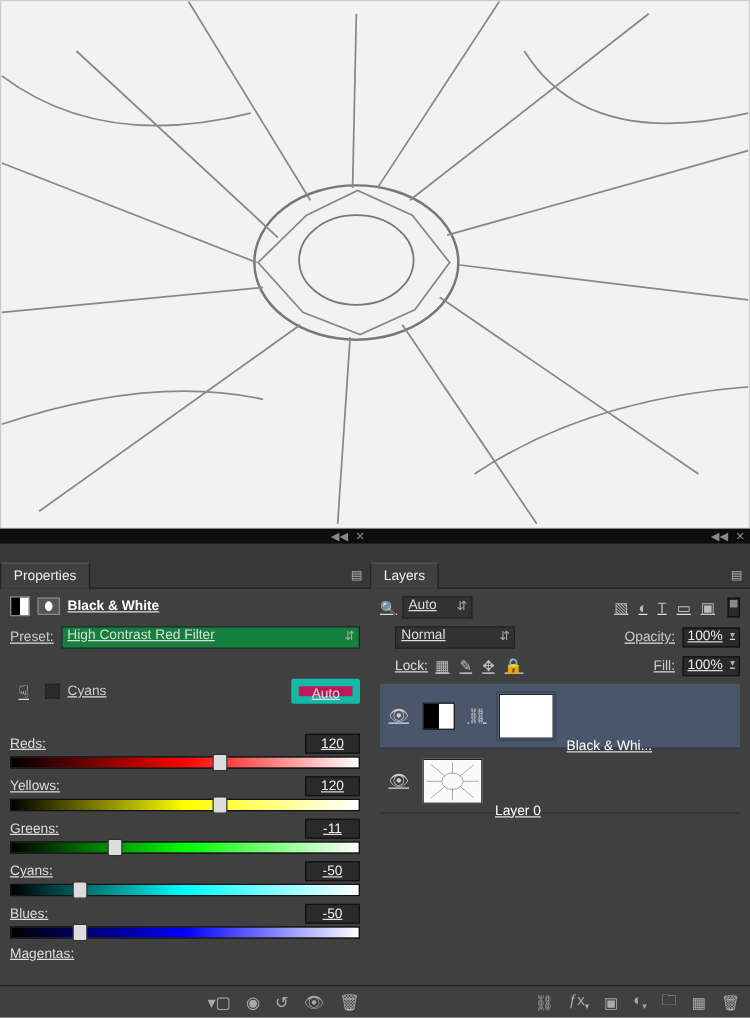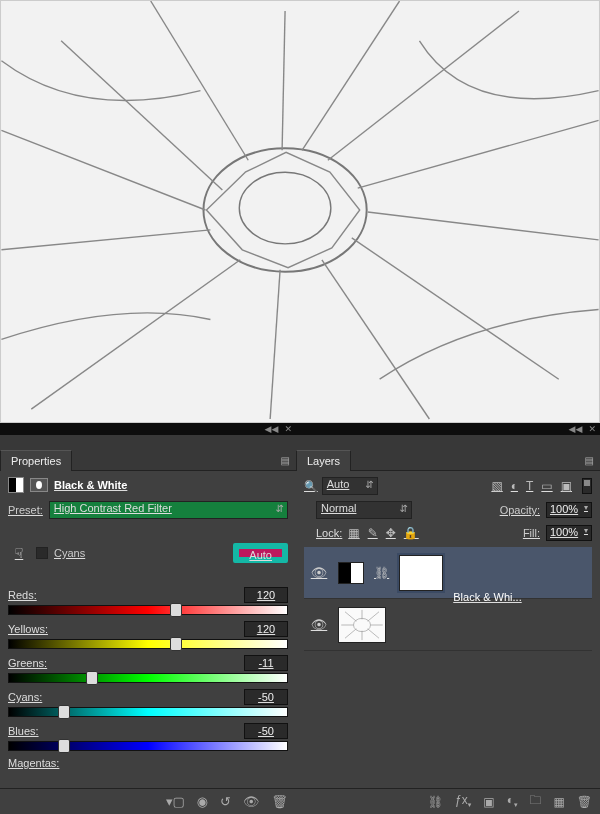--- a/index.html
+++ b/index.html
@@ -269,20 +269,21 @@
           <div class="vis-eye">👁</div>
           <div class="img-thumb">
             <svg viewBox="0 0 48 36">
                 <rect width="48" height="36" fill="#fafafa"></rect>
                 <g stroke="#999" stroke-width="0.7" fill="none">
                   <ellipse cx="24" cy="18" rx="9" ry="7"></ellipse>
                   <path d="M24 2 L24 12 M6 4 L18 14 M2 18 L15 18 M6 32 L18 22 M24 34 L24 24 M42 32 L30 22 M46 18 L33 18 M42 4 L30 14"></path>
                 </g>
               </svg>
           </div>
+          <div class="layer-name">Layer 0</div>
         </div>
       </div>
     </div>
     <div class="layers-footer">
       <span class="ico">⛓</span>
       <span class="ico">ƒx<sub style="font-size:7px">▾</sub></span>
       <span class="ico">▣</span>
       <span class="ico">◐<sub style="font-size:7px">▾</sub></span>
       <span class="ico">🗀</span>
       <span class="ico">▦</span>

